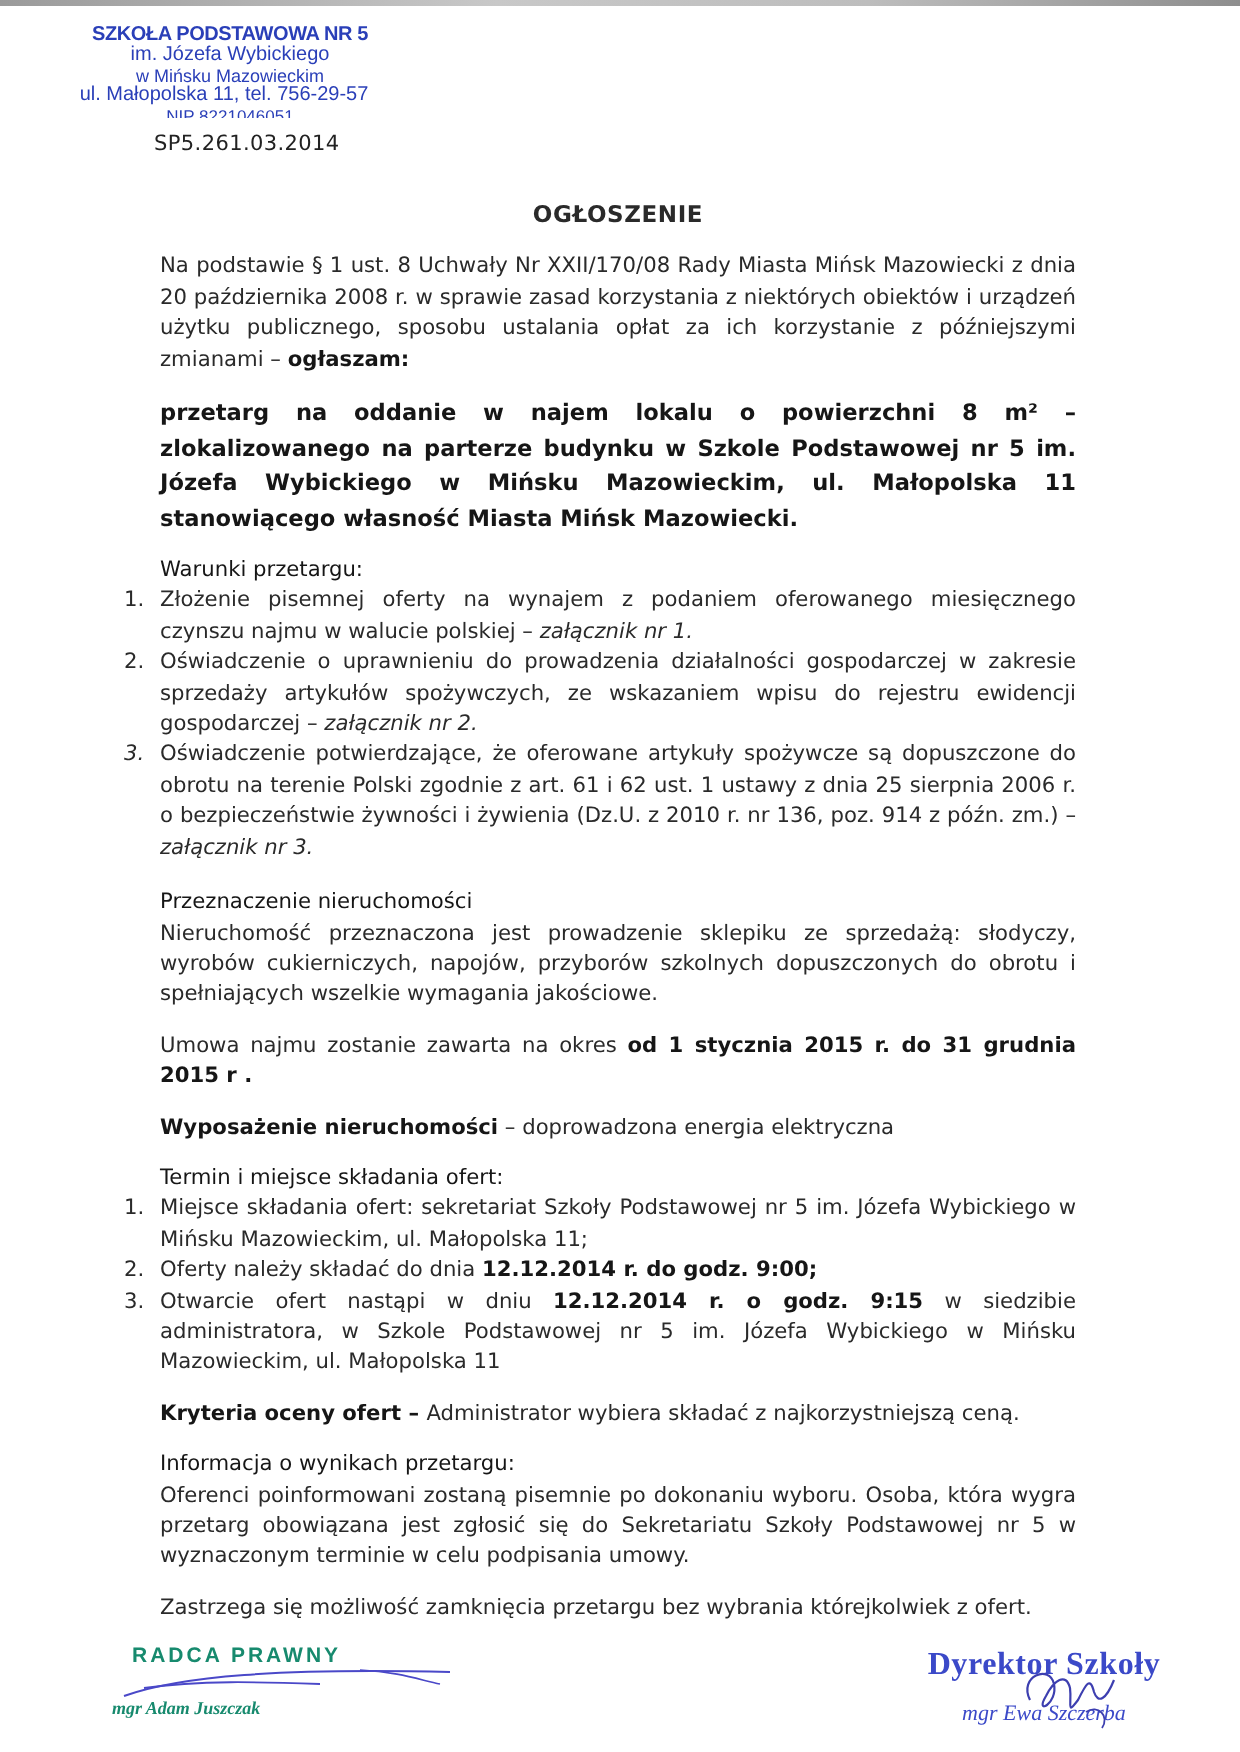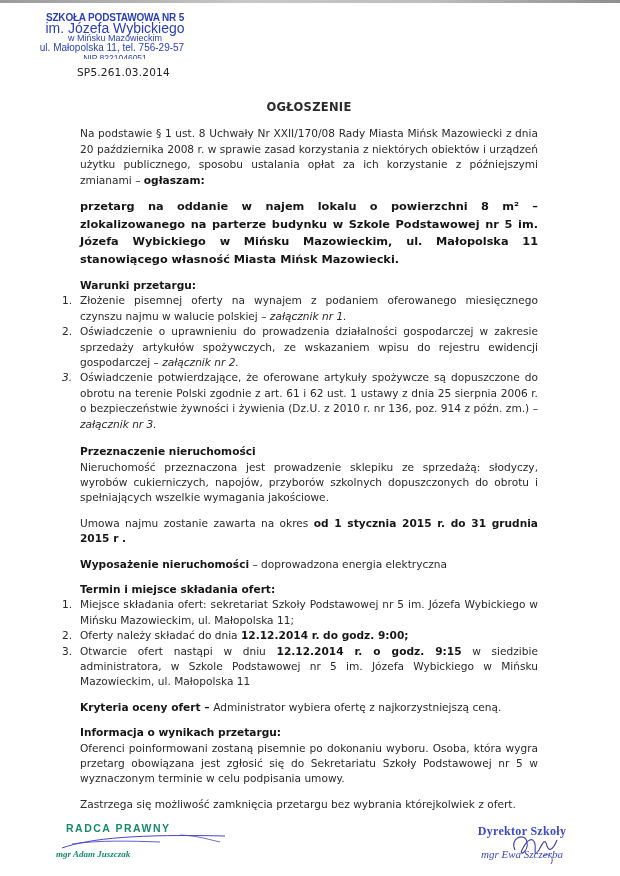--- a/index.html
+++ b/index.html
@@ -25,21 +25,21 @@
       position: absolute;
       left: 40px;
       top: 13px;
       width: 150px;
       text-align: center;
       color: #2a3fb8;
       font-family: "Liberation Sans", sans-serif;
       line-height: 10px;
     }
     .stamp-header .l1 { font-size: 10px; font-weight: bold; letter-spacing: -0.2px; }
-    .stamp-header .l2 { font-size: 14px; }
+    .stamp-header .l2 { font-size: 10px; }
     .stamp-header .l3 { font-size: 9px; }
     .stamp-header .l4 { font-size: 10px; white-space: nowrap; margin-left: -6px; }
     .stamp-header .l5 { font-size: 8.5px; height: 6px; overflow: hidden; line-height: 10px; }
     .ref-no {
       position: absolute;
       left: 77px;
       top: 66px;
       font-size: 10.5px;
       font-family: "DejaVu Sans", sans-serif;
       color: #222;
@@ -66,21 +66,21 @@
     .intro { margin-bottom: 10px; }
     .lead {
       font-weight: bold;
       color: #161616;
       font-size: 11.3px;
       line-height: 17.5px;
       margin-bottom: 10px;
       text-align: justify;
     }
     .section-head {
-      font-weight: bold;
+      font-weight: normal;
       color: #161616;
       margin: 0;
     }
     ol {
       margin: 0;
       padding: 0;
       list-style: none;
     }
     ol li {
       position: relative;
@@ -127,21 +127,21 @@
     }
     .stamp-director {
       position: absolute;
       left: 462px;
       top: 824px;
       width: 120px;
       color: #3b49c8;
       font-family: "Liberation Serif", serif;
       text-align: center;
     }
-    .stamp-director .d1 { font-size: 12px; font-weight: bold; letter-spacing: 0.3px; }
+    .stamp-director .d1 { font-size: 16px; font-weight: bold; letter-spacing: 0.3px; }
     .stamp-director .d2 {
       font-size: 11px;
       font-style: italic;
       margin-top: 9px;
     }
     .sig-director {
       position: absolute;
       left: 505px;
       top: 828px;
     }
@@ -204,21 +204,21 @@
     <li>
       <span class="num">2.</span><span>Oferty należy składać do dnia </span><span class="bold">12.12.2014 r. do godz. 9:00;</span>
     </li>
     <li>
       <span class="num">3.</span><span>Otwarcie ofert nastąpi w dniu </span><span class="bold">12.12.2014 r. o godz. 9:15</span><span> w siedzibie administratora, w Szkole Podstawowej nr 5 im. Józefa Wybickiego w Mińsku Mazowieckim, ul. Małopolska 11</span>
     </li>
   </ol>
 
   <div class="gap-s"></div>
 
-  <p><span class="bold">Kryteria oceny ofert – </span><span>Administrator wybiera ofertę z najkorzystniejszą ceną.</span></p>
+  <p><span class="bold">Kryteria oceny ofert – </span><span>Administrator wybiera składać z najkorzystniejszą ceną.</span></p>
 
   <div class="gap-s"></div>
 
   <div class="section-head">Informacja o wynikach przetargu:</div>
   <p>Oferenci poinformowani zostaną pisemnie po dokonaniu wyboru. Osoba, która wygra przetarg obowiązana jest zgłosić się do Sekretariatu Szkoły Podstawowej nr 5 w wyznaczonym terminie w celu podpisania umowy.</p>
 
   <div class="gap-s"></div>
 
   <p>Zastrzega się możliwość zamknięcia przetargu bez wybrania którejkolwiek z ofert.</p>
 </div>

